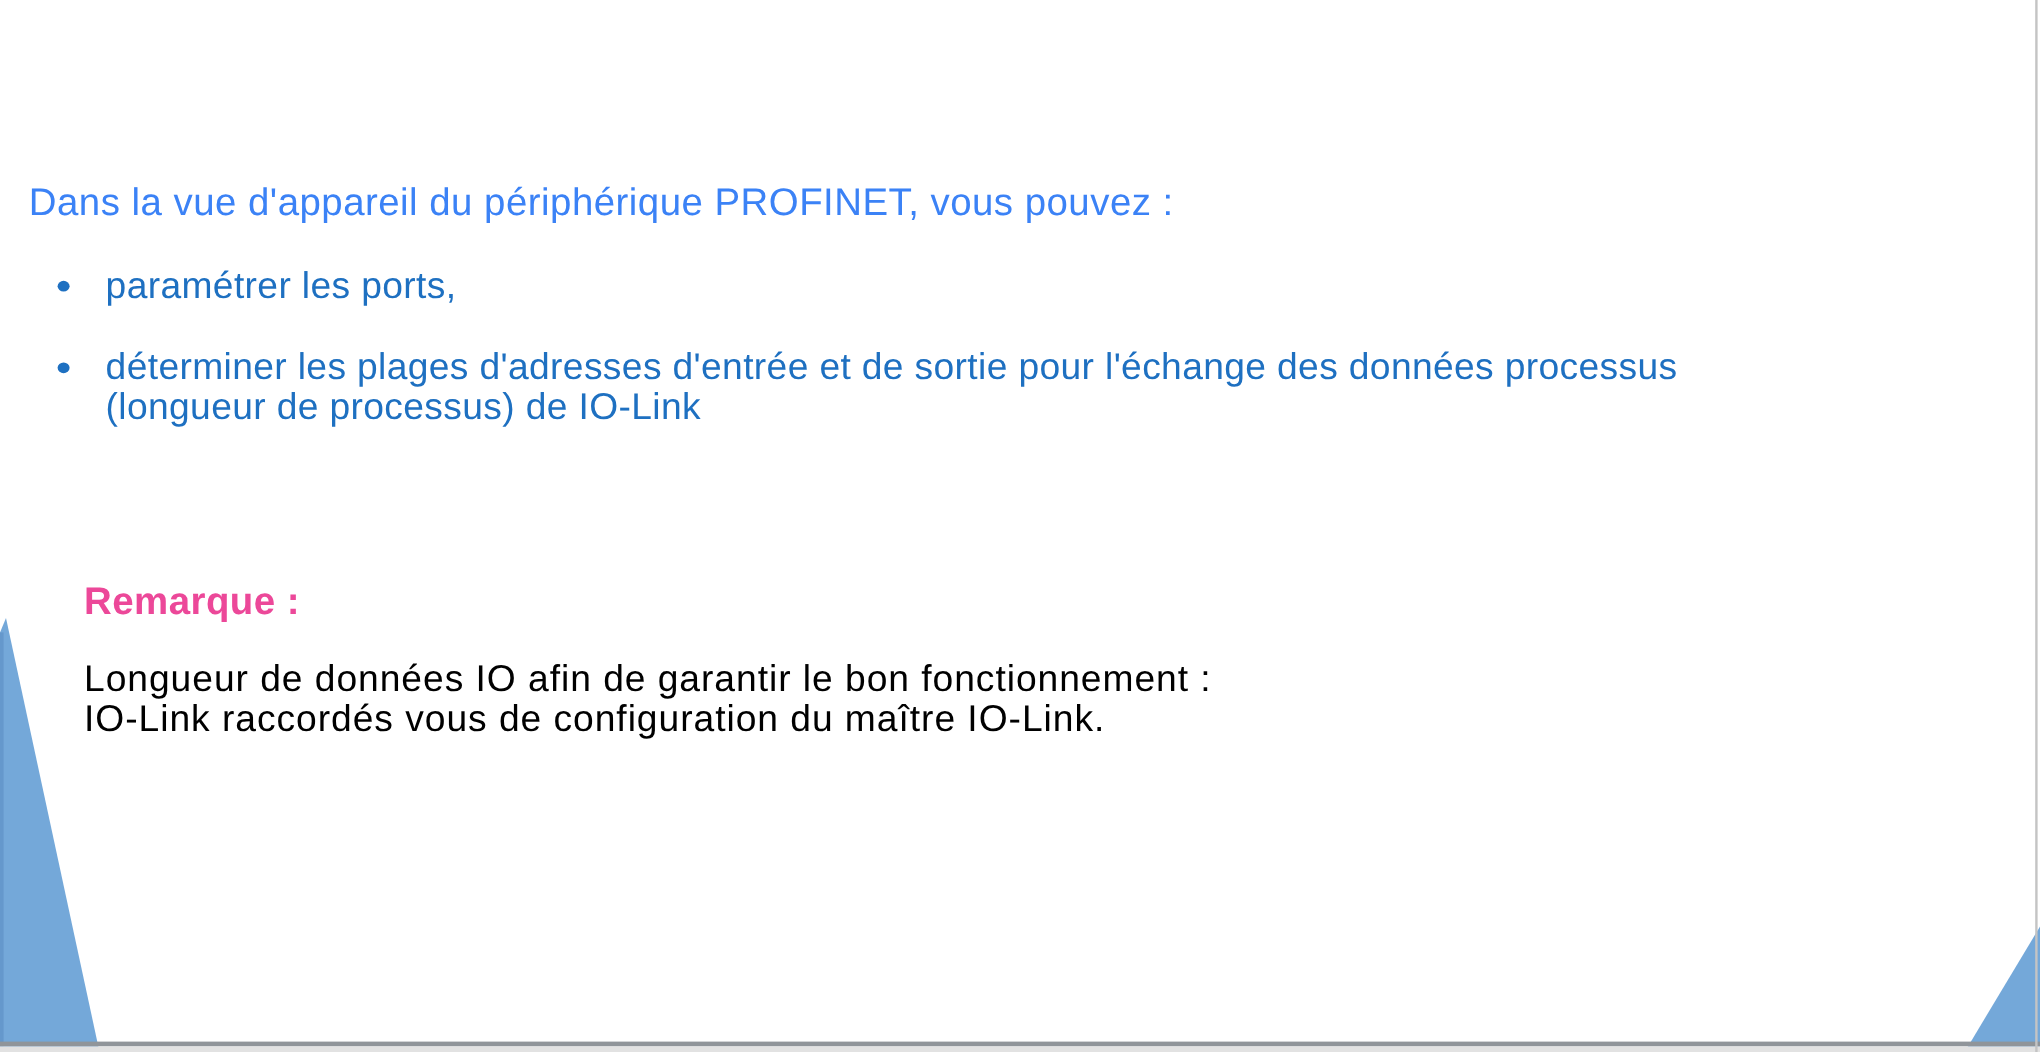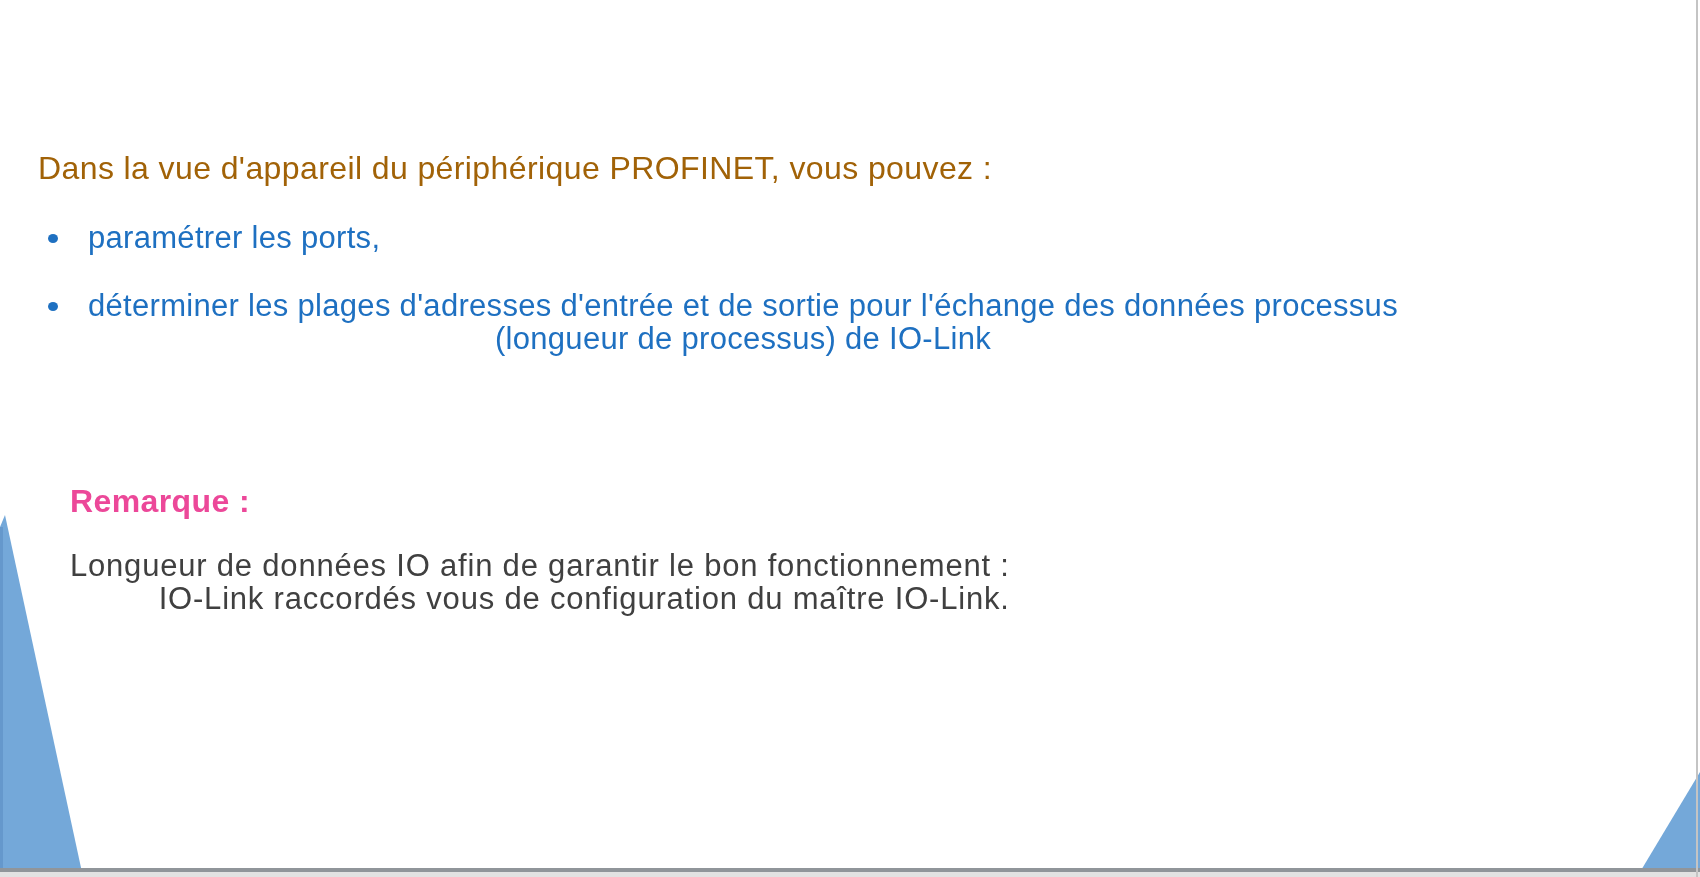--- a/index.html
+++ b/index.html
@@ -12,25 +12,25 @@
     width: 1700px;
     height: 877px;
     background: #ffffff;
     overflow: hidden;
     font-family: "Liberation Sans", sans-serif;
   }
 
   
   .intro {
     position: absolute;
-    left: 38px;
+    left: 24px;
     top: 150px;
     font-size: 32px;
     letter-spacing: 0.4px;
-    color: #a16207;
+    color: #3b82f6;
     white-space: nowrap;
   }
 
   .bullet-item {
     position: absolute;
     left: 48px;
     display: flex;
     align-items: flex-start;
     color: #1e70c1;
     font-size: 31px;
@@ -41,43 +41,42 @@
   .bullet-item.second { top: 289px; }
   .bullet-dot {
     flex: 0 0 auto;
     width: 10px;
     height: 9px;
     margin-top: 13px;
     margin-right: 30px;
     border-radius: 50%;
     background: #1e70c1;
   }
-  .bullet-text { max-width: 1330px; text-align: center; }
+  .bullet-text { max-width: 1330px; }
 
   .note-label {
     position: absolute;
     left: 70px;
     top: 483px;
     font-size: 32px;
     font-weight: bold;
     letter-spacing: 0.4px;
     color: #ec4899;
     white-space: nowrap;
   }
 
   .note-body {
     position: absolute;
     left: 70px;
     top: 550px;
     font-size: 31px;
     line-height: 32.5px;
     letter-spacing: 0.8px;
-    color: #404040;
+    color: #000000;
     white-space: nowrap;
-    text-align: right;
   }
 
   
   .deco-svg {
     position: absolute;
     left: 0;
     top: 0;
     width: 1700px;
     height: 877px;
     pointer-events: none;

